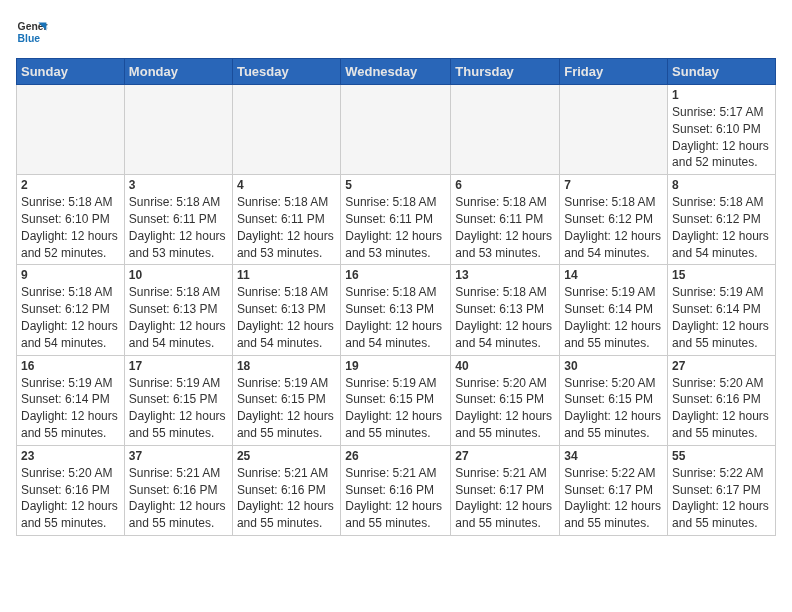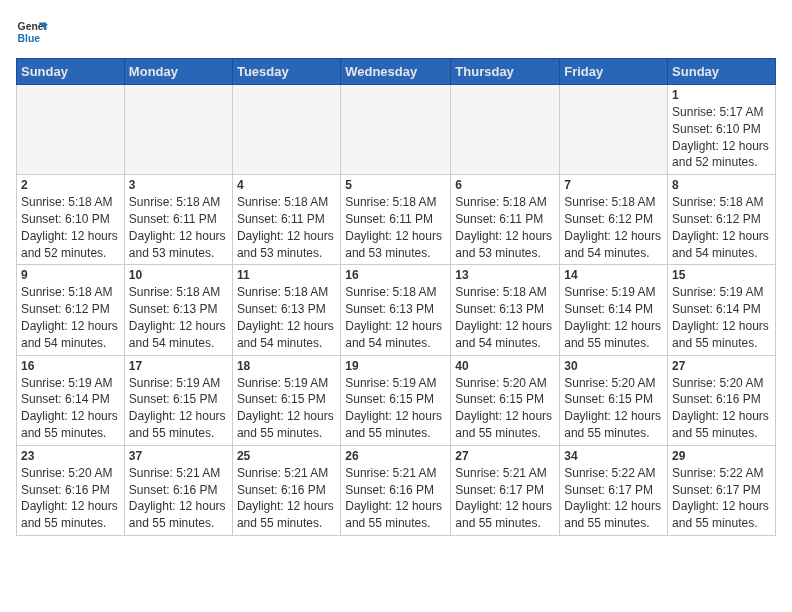--- a/index.html
+++ b/index.html
@@ -319,21 +319,21 @@
 and 55 minutes.</div>
           </td>
           <td>
             <span class="day-num">34</span>
             <div class="day-info" style="white-space: pre-line;">Sunrise: 5:22 AM
 Sunset: 6:17 PM
 Daylight: 12 hours
 and 55 minutes.</div>
           </td>
           <td>
-            <span class="day-num">29</span>
+            <span class="day-num">55</span>
             <div class="day-info" style="white-space: pre-line;">Sunrise: 5:22 AM
 Sunset: 6:17 PM
 Daylight: 12 hours
 and 55 minutes.</div>
           </td>
         </tr>
       </tbody>
   </table>
 </div>
 

